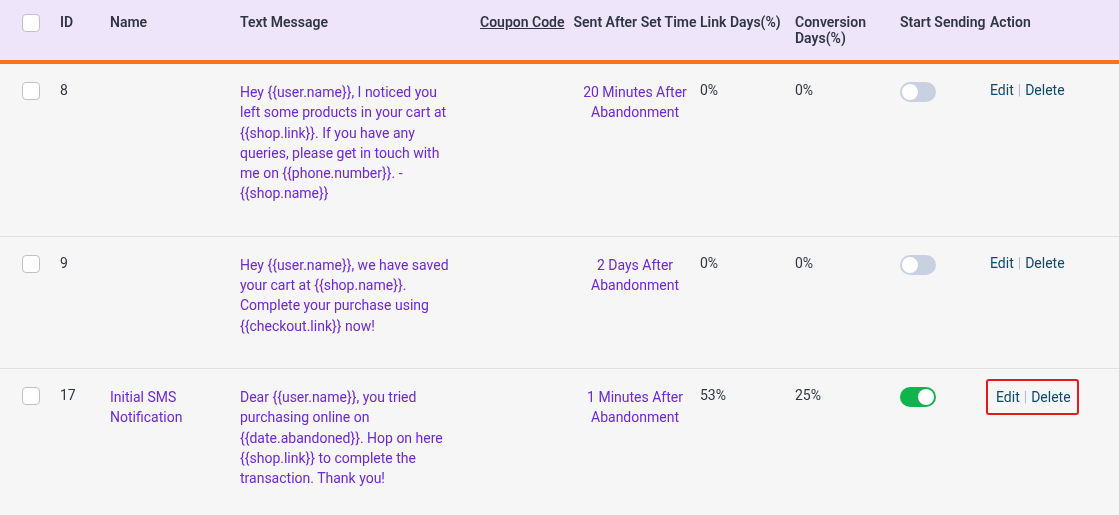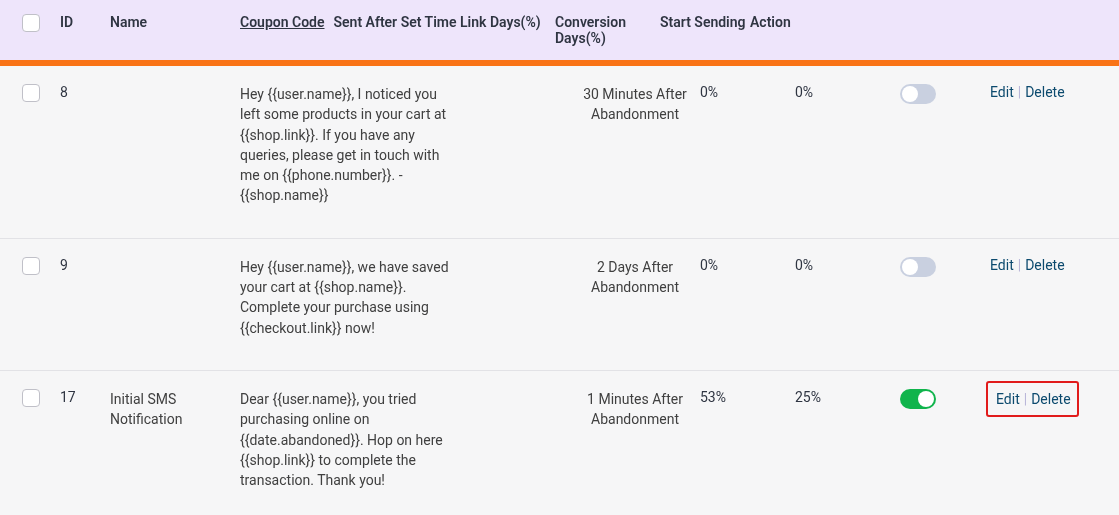--- a/index.html
+++ b/index.html
@@ -13,21 +13,21 @@
   .table-wrap {
     width: 1119px;
     background: #f6f6f7;
   }
   .thead {
     display: flex;
     background: #eee5fb;
     padding: 14px 0 14px 0;
     font-weight: 600;
     color: #2f3542;
-    border-bottom: 6px solid #f97316;
+    border-bottom: 4px solid #f97316;
   }
   .row {
     display: flex;
     border-bottom: 1px solid #e2e2e6;
     padding: 18px 0 32px 0;
     background: #f6f6f7;
   }
   .col-cb  { width: 60px; padding-left: 22px; flex: none; }
   .col-id  { width: 50px;  flex: none; }
   .col-name{ width: 130px; flex: none; }
@@ -42,21 +42,21 @@
 
   .checkbox {
     width: 18px;
     height: 18px;
     border: 1.5px solid #c0c0c8;
     border-radius: 4px;
     background: #fff;
     display: inline-block;
     cursor: pointer;
   }
-  .cell-text { line-height: 1.45; color: #404040; }
+  .cell-text { line-height: 1.45; color: #6d28d9; }
 
   
   .toggle {
     width: 36px;
     height: 20px;
     border-radius: 999px;
     position: relative;
     display: inline-block;
     cursor: pointer;
   }
@@ -94,36 +94,37 @@
 </head>
 <body>
 
 <div class="table-wrap">
   <div class="thead">
     <div class="col-cb">
       <span class="checkbox"></span>
     </div>
     <div class="col-id">ID</div>
     <div class="col-name">Name</div>
+    <div class="col-msg">Text Message</div>
     <div class="col-coupon">Coupon Code</div>
     <div class="col-sent">Sent After Set Time</div>
     <div class="col-link">Link Days(%)</div>
     <div class="col-conv">Conversion Days(%)</div>
     <div class="col-start">Start Sending</div>
     <div class="col-action">Action</div>
   </div>
 
   <div id="rows">
       <div class="row">
         <div class="col-cb"><span class="checkbox"></span></div>
         <div class="col-id">8</div>
         <div class="col-name cell-text"></div>
         <div class="col-msg cell-text">Hey {{user.name}}, I noticed you left some products in your cart at {{shop.link}}. If you have any queries, please get in touch with me on {{phone.number}}. -{{shop.name}}</div>
         <div class="col-coupon"></div>
-        <div class="col-sent cell-text">30 Minutes After Abandonment</div>
+        <div class="col-sent cell-text">20 Minutes After Abandonment</div>
         <div class="col-link">0%</div>
         <div class="col-conv">0%</div>
         <div class="col-start"><span class="toggle off"><span class="knob"></span></span></div>
         <div class="col-action"><span class="action-links"><span class="link">Edit</span><span class="sep">|</span><span class="link">Delete</span></span></div>
       </div>
       <div class="row">
         <div class="col-cb"><span class="checkbox"></span></div>
         <div class="col-id">9</div>
         <div class="col-name cell-text"></div>
         <div class="col-msg cell-text">Hey {{user.name}}, we have saved your cart at {{shop.name}}. Complete your purchase using {{checkout.link}} now!</div>

